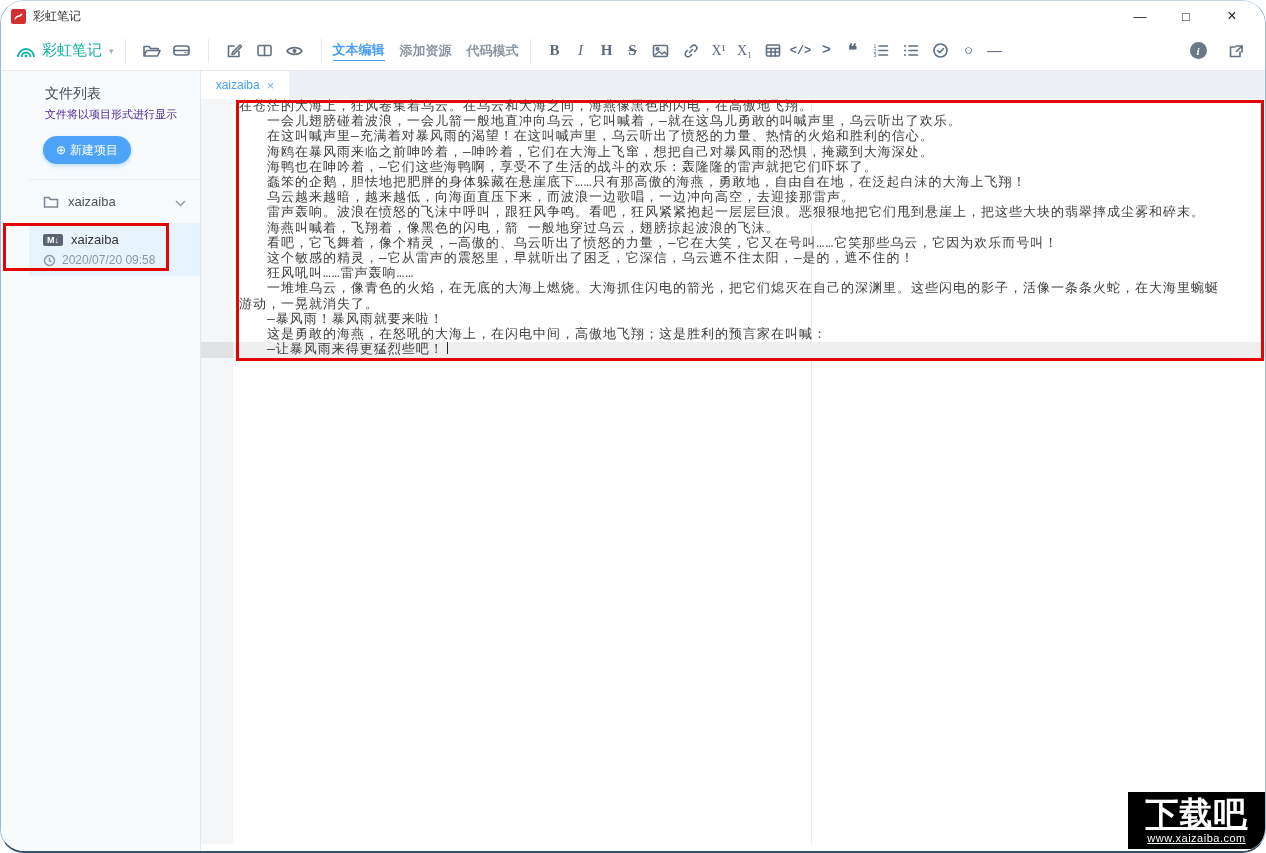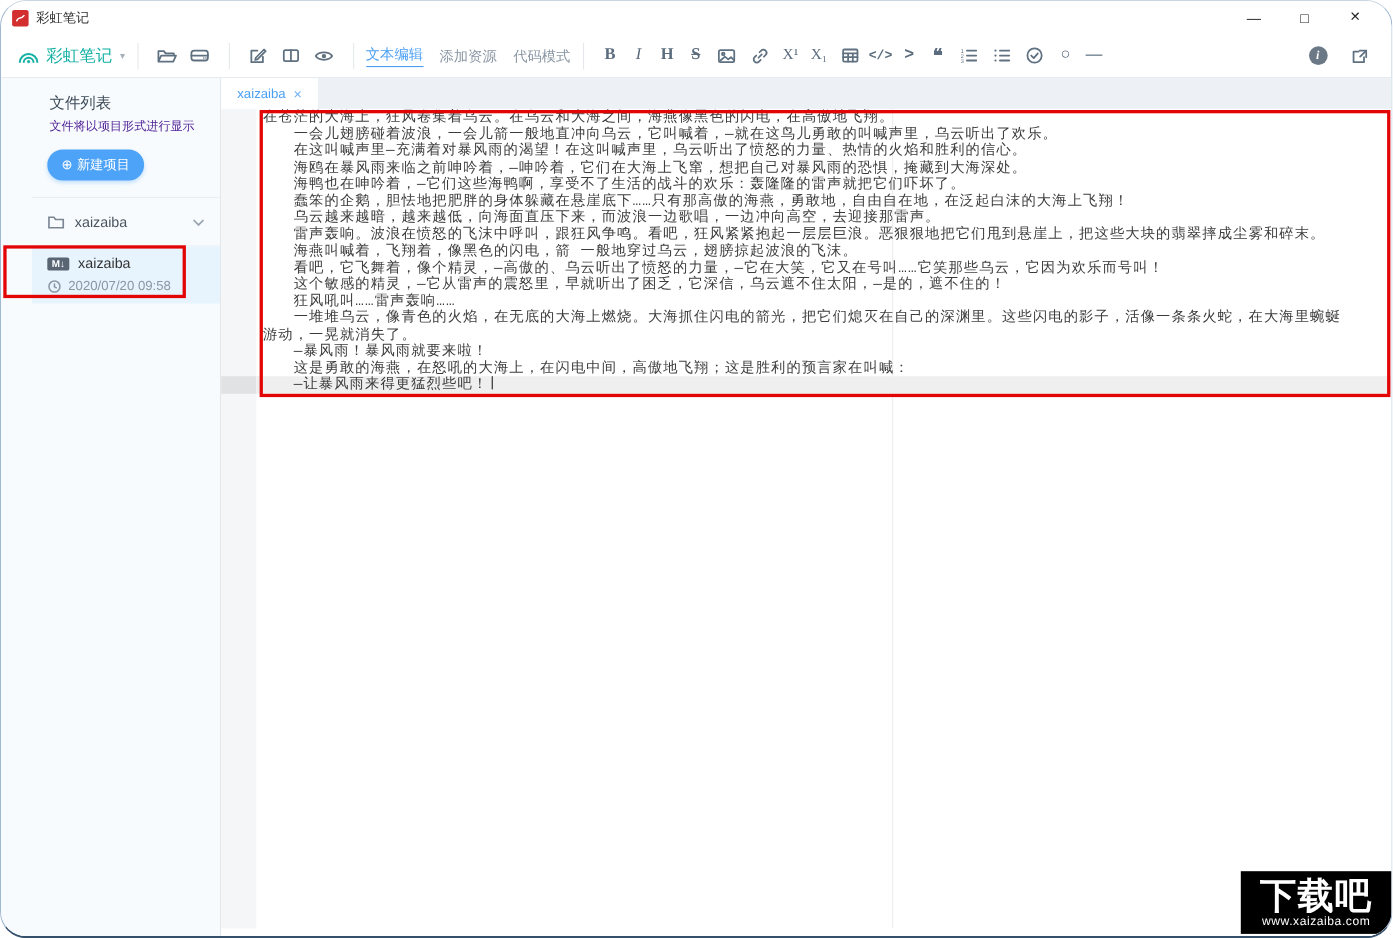--- a/index.html
+++ b/index.html
@@ -21,21 +21,21 @@
   .toolbar { height:40px; display:flex; align-items:center; padding:0 14px;
              border-bottom:1px solid #e7eaee; background:#fff; }
   .brand { display:flex; align-items:center; gap:5px; }
   .brand-name { color:#13b0a4; font-size:15px; }
   .caret { color:#a4afba; font-size:9px; margin-left:2px; }
   .tsep { width:1px; height:24px; background:#e4e8ec; margin:0 11px; }
   .tbtn { width:30px; height:30px; display:flex; align-items:center; justify-content:center;
           color:#5f7081; cursor:pointer; }
   .tbtn svg { stroke:#5f7081; fill:none; stroke-width:1.6; stroke-linecap:round; stroke-linejoin:round; }
   .modes { display:flex; align-items:center; gap:15px; font-size:13px; }
-  .mode { color:#8b97a4; cursor:pointer; }
+  .mode { color:#8b97a4; cursor:pointer;font-weight:bold; }
   .mode.active { color:#4a9ff5; border-bottom:1px solid #4a9ff5; padding-bottom:1px; }
   .fbtn { min-width:26px; height:30px; display:flex; align-items:center; justify-content:center;
           color:#5b6c7e; cursor:pointer; font-family:"Liberation Serif",serif; font-size:15px; }
   .fb-bold { font-weight:bold; }
   .fb-italic { font-style:italic; }
   .fb-head { font-weight:bold; }
   .fb-strike { text-decoration:line-through; font-weight:bold; }
   .fb-code { font-family:"Liberation Mono",monospace; font-size:12px; font-weight:bold; }
   .fb-gt { font-weight:bold; font-family:"Liberation Mono",monospace; }
   .fb-quote { font-size:17px; font-weight:bold; }
@@ -91,21 +91,21 @@
   @keyframes blink { 50% { opacity:0; } }
 
   
   .red-rect { position:absolute; border:3px solid #e30505; pointer-events:none; z-index:6; }
   .rr-editor { left:35px; top:1px; width:1028px; height:261px; }
   .rr-sidebar { left:2px; top:152px; width:166px; height:48px; }
 
   
   .watermark { position:absolute; right:0; bottom:2px; width:137px; height:57px; background:#000;
                color:#fff; z-index:10; display:flex; flex-direction:column; align-items:center;
-               justify-content:center; }
+               justify-content:center;text-decoration:underline; }
   .wm-name { font-size:33px; font-weight:bold; line-height:34px; letter-spacing:1px;
              font-family:"Liberation Sans",sans-serif; }
   .wm-site { font-size:11px; letter-spacing:.5px; margin-top:1px; }
 </style>
 </head>
 <body>
 
 <div class="window">
 
   <div class="titlebar">

